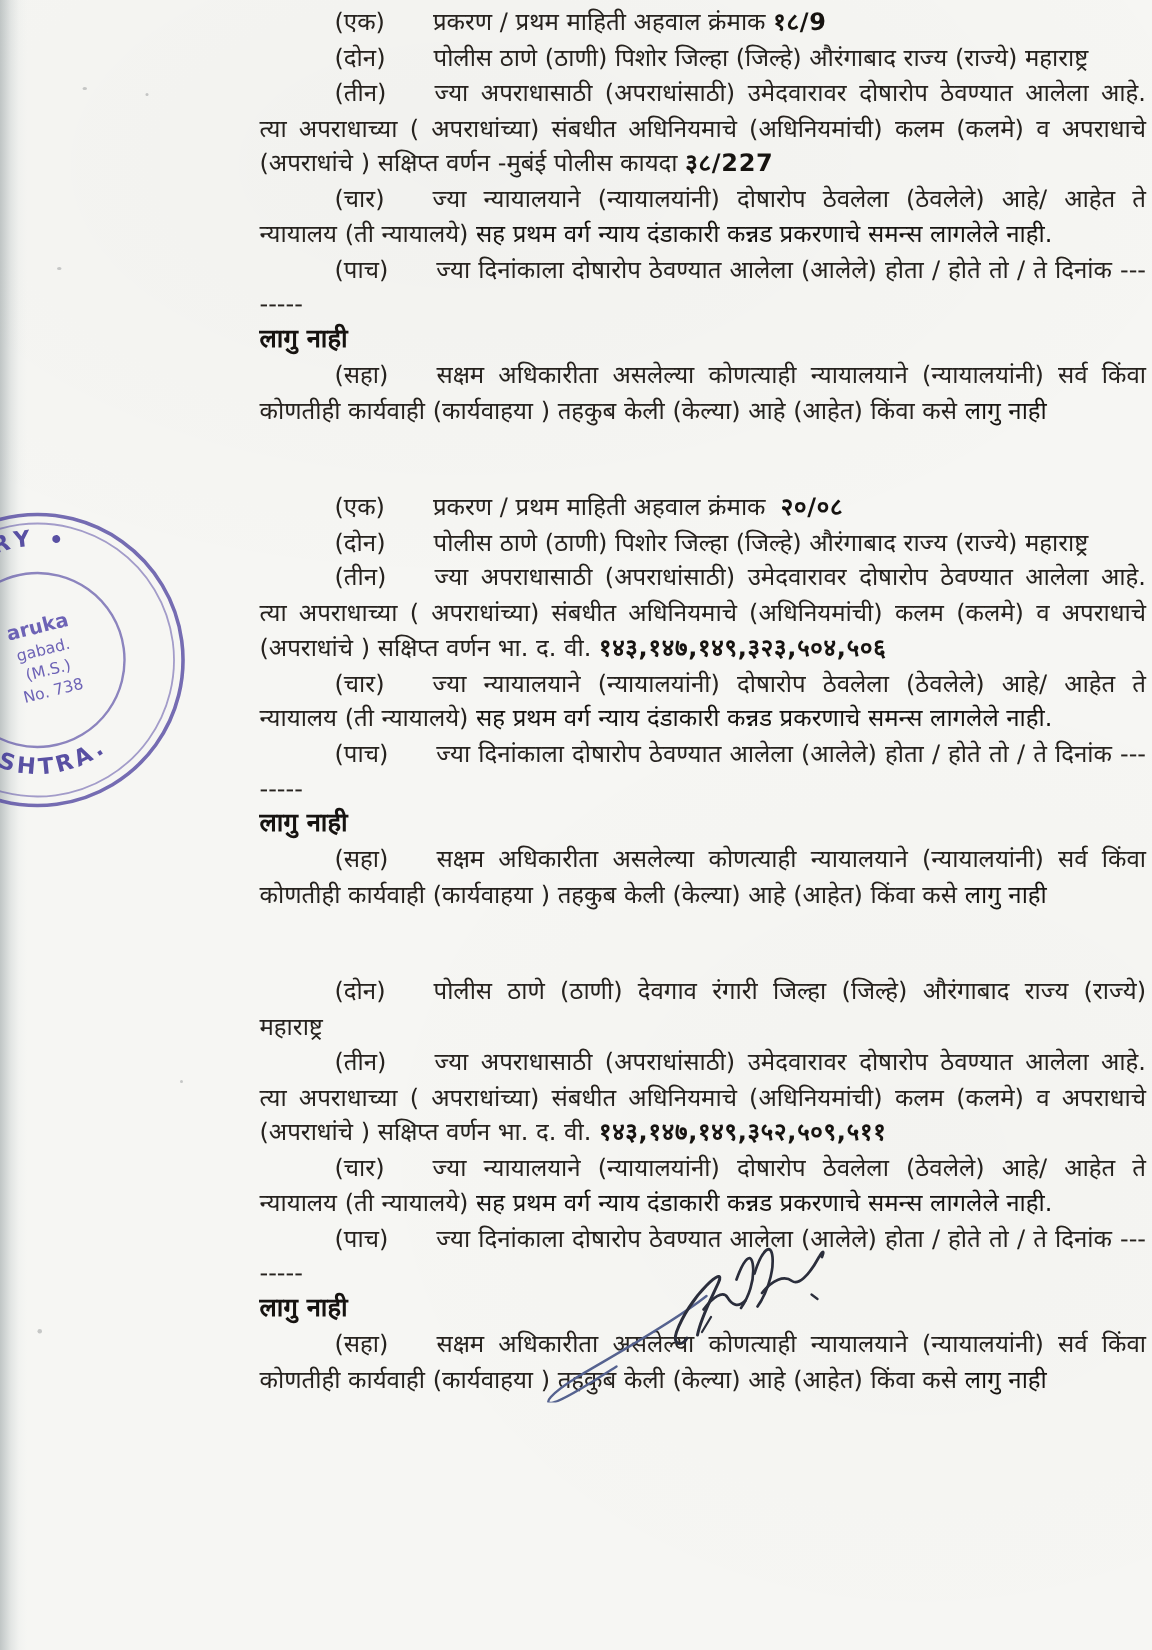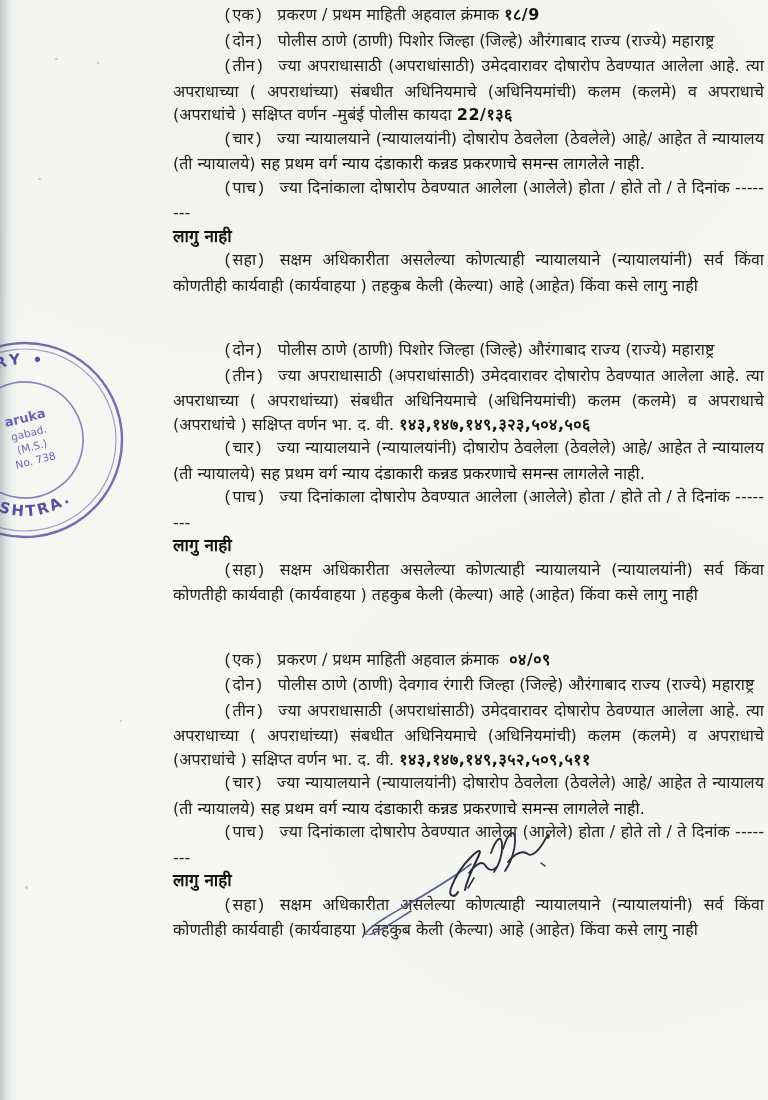--- a/index.html
+++ b/index.html
@@ -17,57 +17,57 @@
     pointer-events:none;
   }
   .doc{
     position:absolute;left:173px;top:3px;width:591px;
     color:#26221e;
     font-size:16px;line-height:23.5px;
     text-align:justify;
   }
   .doc p{margin:0;}
   .doc p.item{text-indent:50px;}
-  .lbl{margin-right:14px;font-family:Liberation Mono, monospace;}
+  .lbl{margin-right:32px;}
   b,.bold{font-weight:normal;color:#161310;}
   .num{font-weight:bold;color:#161310;letter-spacing:0.5px;}
   .answer{font-weight:bold;color:#161310;font-size:17px;}
   .section{margin-bottom:41px;}
   .speck{position:absolute;border-radius:50%;background:rgba(110,112,114,0.35);}
   svg text{font-family:"DejaVu Sans",sans-serif;}
 </style>
 </head>
 <body>
 
 <div class="page">
   <div class="edge-shadow"></div>
 
   <div class="doc">
 
     <div class="section">
       <p class="item"><span class="lbl">(एक)</span><span>प्रकरण / प्रथम माहिती अहवाल क्रंमाक</span> <span class="num">१८/9</span></p>
       <p class="item"><span class="lbl">(दोन)</span><span>पोलीस ठाणे (ठाणी) पिशोर जिल्हा (जिल्हे) औरंगाबाद  राज्य (राज्ये) महाराष्ट्र</span></p>
-      <p class="item"><span class="lbl">(तीन)</span><span>ज्या अपराधासाठी (अपराधांसाठी) उमेदवारावर दोषारोप ठेवण्यात आलेला आहे. त्या अपराधाच्या ( अपराधांच्या) संबधीत अधिनियमाचे (अधिनियमांची) कलम (कलमे) व अपराधाचे (अपराधांचे ) सक्षिप्त वर्णन</span> <span>-मुबंई पोलीस कायदा</span> <span class="num">22/१३६</span></p>
+      <p class="item"><span class="lbl">(तीन)</span><span>ज्या अपराधासाठी (अपराधांसाठी) उमेदवारावर दोषारोप ठेवण्यात आलेला आहे. त्या अपराधाच्या ( अपराधांच्या) संबधीत अधिनियमाचे (अधिनियमांची) कलम (कलमे) व अपराधाचे (अपराधांचे ) सक्षिप्त वर्णन</span> <span>-मुबंई पोलीस कायदा</span> <span class="num">३८/227</span></p>
       <p class="item"><span class="lbl">(चार)</span><span>ज्या न्यायालयाने (न्यायालयांनी) दोषारोप ठेवलेला (ठेवलेले) आहे/ आहेत ते न्यायालय (ती न्यायालये)</span> <b>सह प्रथम वर्ग न्याय दंडाकारी कन्नड प्रकरणाचे समन्स लागलेले नाही.</b></p>
       <p class="item"><span class="lbl">(पाच)</span><span>ज्या दिनांकाला दोषारोप ठेवण्यात आलेला (आलेले) होता / होते तो / ते दिनांक --------</span></p>
       <p class="answer">लागु नाही</p>
       <p class="item"><span class="lbl">(सहा)</span><span>सक्षम अधिकारीता असलेल्या कोणत्याही न्यायालयाने (न्यायालयांनी) सर्व किंवा कोणतीही कार्यवाही (कार्यवाहया ) तहकुब केली (केल्या) आहे (आहेत) किंवा कसे</span> <b>लागु नाही</b></p>
     </div>
 
     <div class="section">
+      <p class="item"><span class="lbl">(एक)</span><span>प्रकरण / प्रथम माहिती अहवाल क्रंमाक</span>&nbsp; <span class="num">२०/०८</span></p>
       <p class="item"><span class="lbl">(दोन)</span><span>पोलीस ठाणे (ठाणी) पिशोर जिल्हा (जिल्हे) औरंगाबाद  राज्य (राज्ये) महाराष्ट्र</span></p>
       <p class="item"><span class="lbl">(तीन)</span><span>ज्या अपराधासाठी (अपराधांसाठी) उमेदवारावर दोषारोप ठेवण्यात आलेला आहे. त्या अपराधाच्या ( अपराधांच्या) संबधीत अधिनियमाचे (अधिनियमांची) कलम (कलमे) व अपराधाचे (अपराधांचे ) सक्षिप्त वर्णन</span> <span>भा. द. वी.</span> <span class="num">१४३,१४७,१४९,३२३,५०४,५०६</span></p>
       <p class="item"><span class="lbl">(चार)</span><span>ज्या न्यायालयाने (न्यायालयांनी) दोषारोप ठेवलेला (ठेवलेले) आहे/ आहेत ते न्यायालय (ती न्यायालये)</span> <b>सह प्रथम वर्ग न्याय दंडाकारी कन्नड प्रकरणाचे समन्स लागलेले नाही.</b></p>
       <p class="item"><span class="lbl">(पाच)</span><span>ज्या दिनांकाला दोषारोप ठेवण्यात आलेला (आलेले) होता / होते तो / ते दिनांक --------</span></p>
       <p class="answer">लागु नाही</p>
       <p class="item"><span class="lbl">(सहा)</span><span>सक्षम अधिकारीता असलेल्या कोणत्याही न्यायालयाने (न्यायालयांनी) सर्व किंवा कोणतीही कार्यवाही (कार्यवाहया ) तहकुब केली (केल्या) आहे (आहेत) किंवा कसे</span> <b>लागु नाही</b></p>
     </div>
 
     <div class="section">
-      <p class="item"><span class="lbl">(एक)</span><span>प्रकरण / प्रथम माहिती अहवाल क्रंमाक</span>&nbsp; <span class="num">०४/०९</span></p>
       <p class="item"><span class="lbl">(दोन)</span><span>पोलीस ठाणे (ठाणी) देवगाव रंगारी जिल्हा (जिल्हे) औरंगाबाद  राज्य (राज्ये) महाराष्ट्र</span></p>
       <p class="item"><span class="lbl">(तीन)</span><span>ज्या अपराधासाठी (अपराधांसाठी) उमेदवारावर दोषारोप ठेवण्यात आलेला आहे. त्या अपराधाच्या ( अपराधांच्या) संबधीत अधिनियमाचे (अधिनियमांची) कलम (कलमे) व अपराधाचे (अपराधांचे ) सक्षिप्त वर्णन</span> <span>भा. द. वी.</span> <span class="num">१४३,१४७,१४९,३५२,५०९,५११</span></p>
       <p class="item"><span class="lbl">(चार)</span><span>ज्या न्यायालयाने (न्यायालयांनी) दोषारोप ठेवलेला (ठेवलेले) आहे/ आहेत ते न्यायालय (ती न्यायालये)</span> <b>सह प्रथम वर्ग न्याय दंडाकारी कन्नड प्रकरणाचे समन्स लागलेले नाही.</b></p>
       <p class="item"><span class="lbl">(पाच)</span><span>ज्या दिनांकाला दोषारोप ठेवण्यात आलेला (आलेले) होता / होते तो / ते दिनांक --------</span></p>
       <p class="answer">लागु नाही</p>
       <p class="item"><span class="lbl">(सहा)</span><span>सक्षम अधिकारीता असलेल्या कोणत्याही न्यायालयाने (न्यायालयांनी) सर्व किंवा कोणतीही कार्यवाही (कार्यवाहया ) तहकुब केली (केल्या) आहे (आहेत) किंवा कसे</span> <b>लागु नाही</b></p>
     </div>
   </div>
 
   <svg style="position:absolute;left:-75px;top:340px;width:200px;height:200px;opacity:0.88;" viewBox="0 0 200 200">

